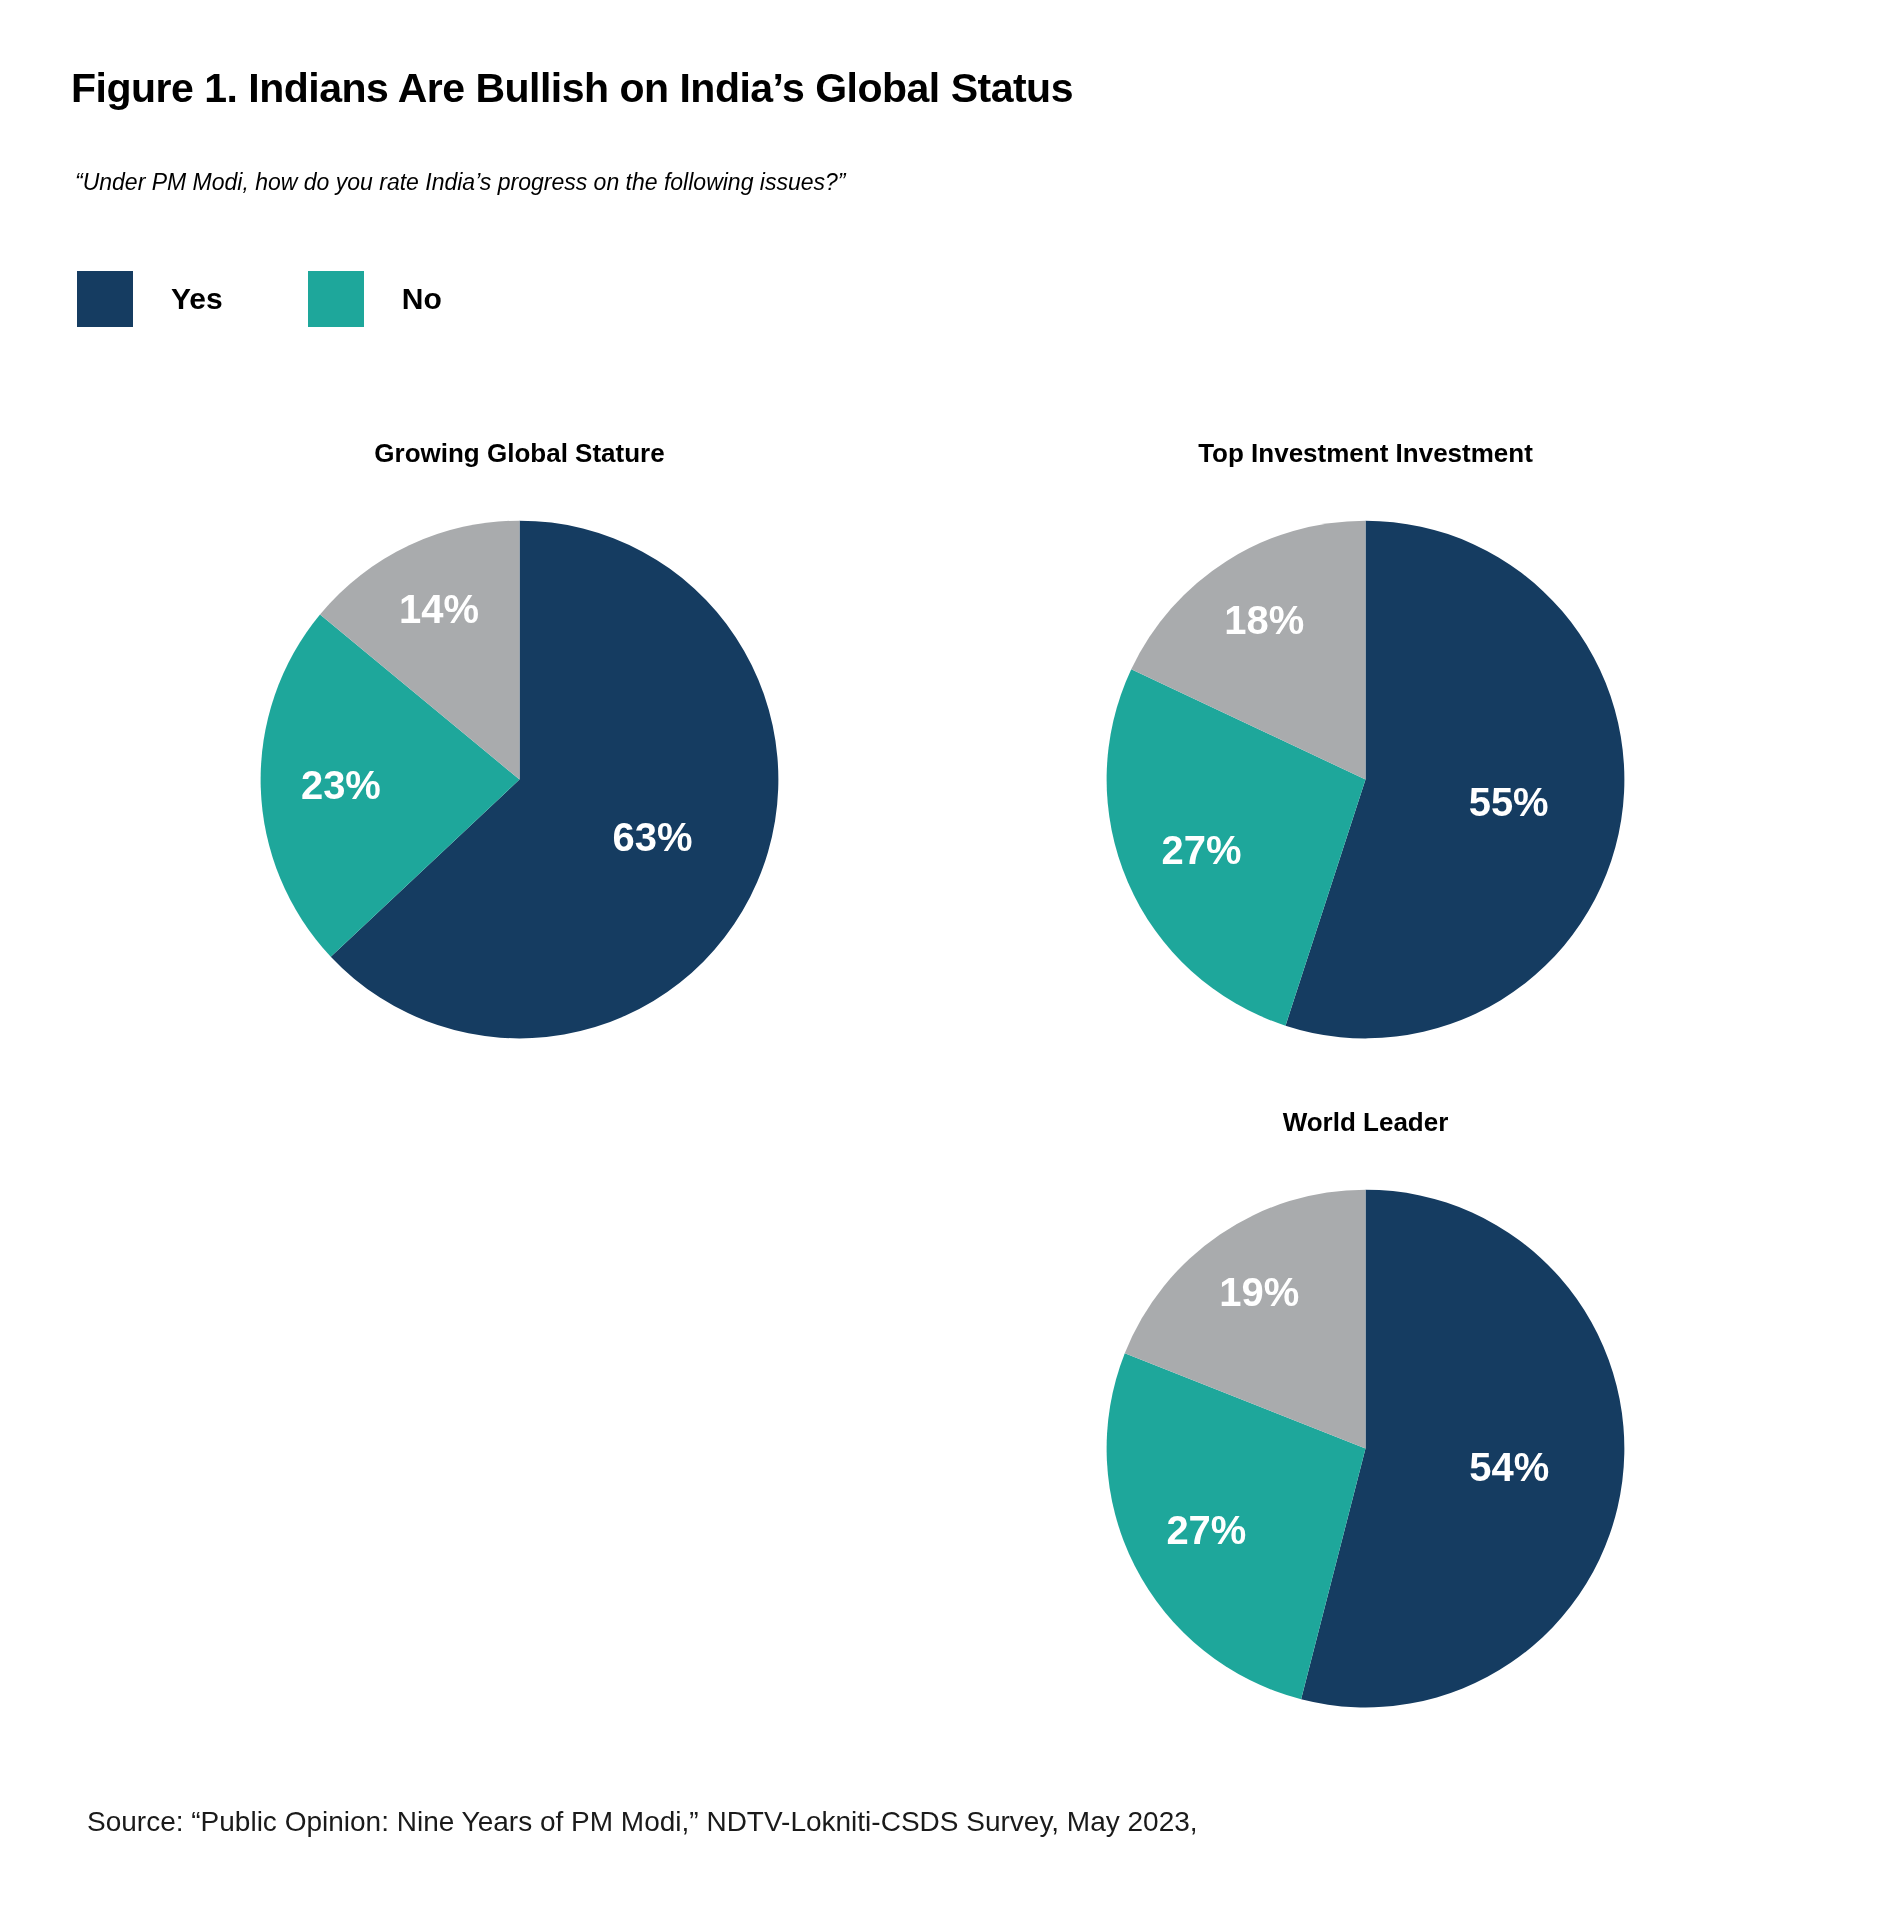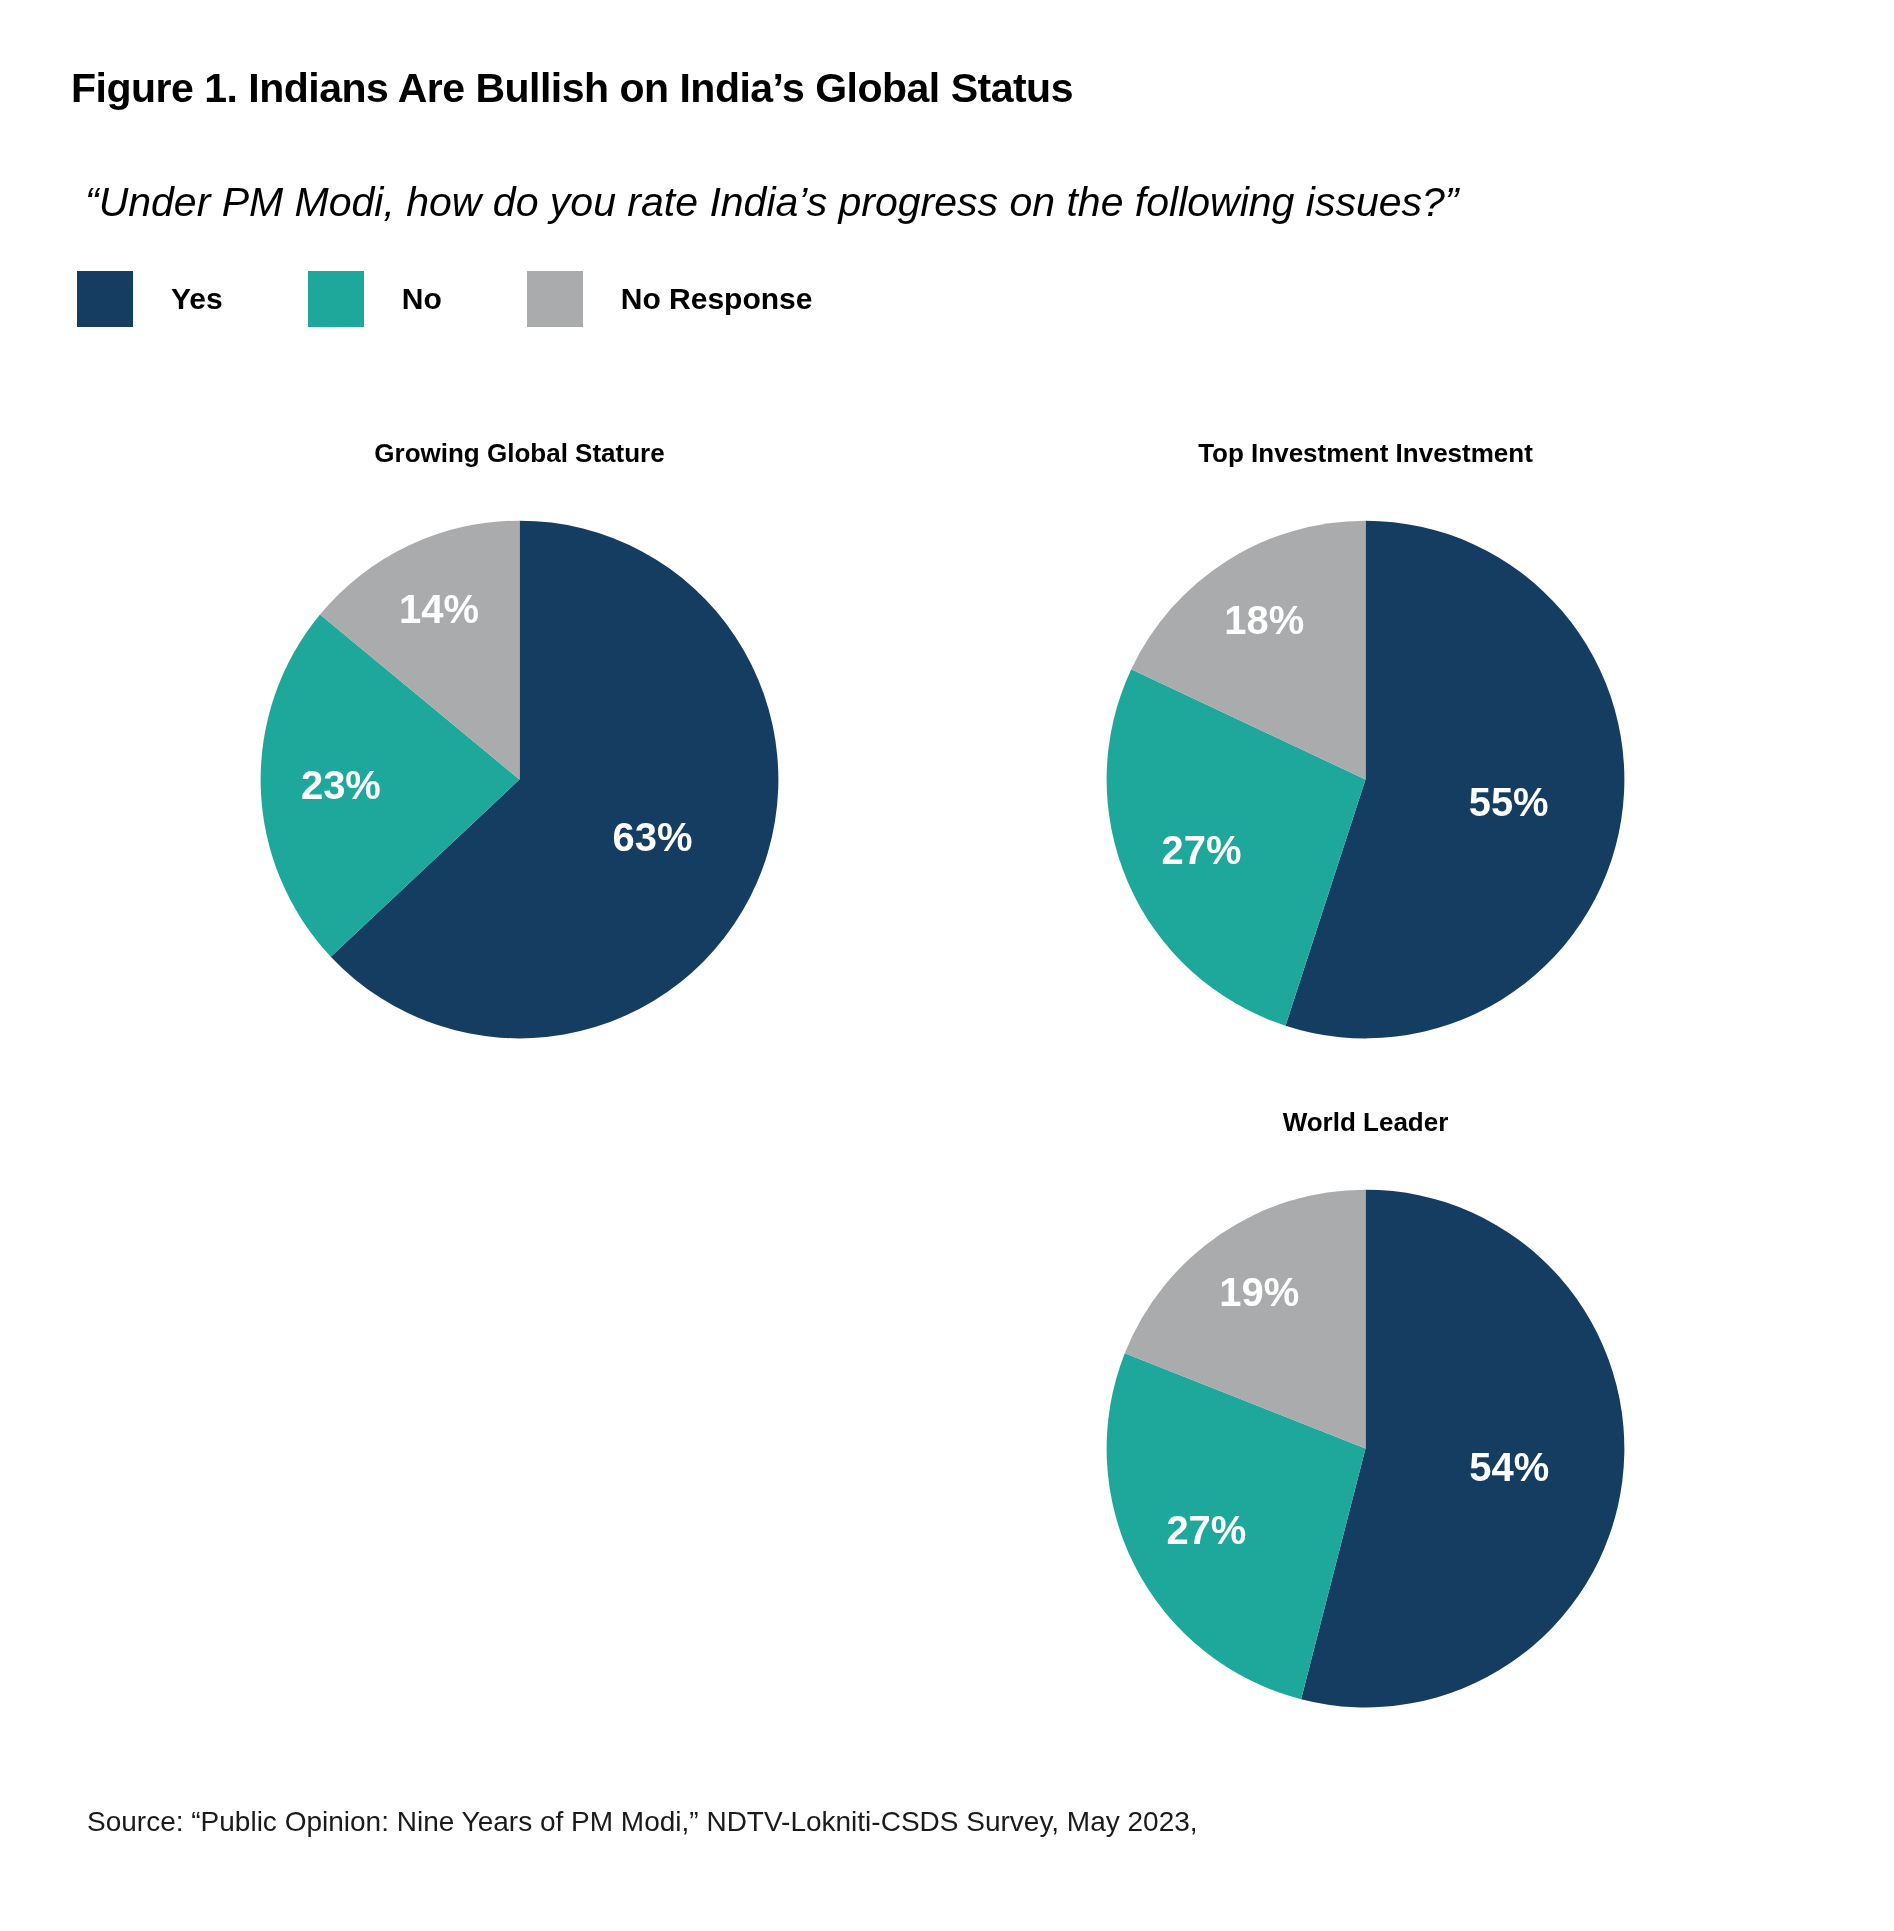--- a/index.html
+++ b/index.html
@@ -17,22 +17,22 @@
     position:absolute;
     left:71px; top:65px;
     margin:0;
     font-size:41px;
     font-weight:bold;
     letter-spacing:-0.5px;
   }
   .figure-subtitle{
     position:absolute;
     left:71px; top:165px;
-    margin:14px;
-    font-size:41px;
+    margin:4px;
+    font-size:23px;
     font-style:italic;
     font-weight:normal;
   }
   .legend{
     position:absolute;
     left:77px; top:271px;
     display:flex;
     align-items:center;
     gap:20px;
   }
@@ -98,24 +98,20 @@
 
   <div class="legend">
     <div class="legend-item">
       <span class="legend-swatch" style="background: rgb(21, 60, 97);"></span>
       <span class="legend-label">Yes</span>
     </div>
     <div class="legend-item">
       <span class="legend-swatch" style="background: rgb(30, 167, 155);"></span>
       <span class="legend-label">No</span>
     </div>
-    <div class="legend-item">
-      <span class="legend-swatch" style="background: rgb(169, 171, 173);"></span>
-      <span class="legend-label">No Response</span>
-    </div>
   </div>
 
   <div class="chart-cell cell-0">
     <h2 class="chart-title">Growing Global Stature</h2>
     <svg class="pie-svg" width="545" height="545" viewBox="0 0 600 600">
         <path d="M 300 300 L 300.00 15.00 A 285 285 0 1 1 92.24 495.10 Z" fill="#153C61"></path>
         <text x="446.5" y="363.4" text-anchor="middle" dominant-baseline="central" fill="#FFFFFF" class="pie-label">63%</text>
         <path d="M 300 300 L 92.24 495.10 A 285 285 0 0 1 80.40 118.33 Z" fill="#1EA79B"></path>
         <text x="103.4" y="306.2" text-anchor="middle" dominant-baseline="central" fill="#FFFFFF" class="pie-label">23%</text>
         <path d="M 300 300 L 80.40 118.33 A 285 285 0 0 1 300.00 15.00 Z" fill="#A9ABAD"></path>

